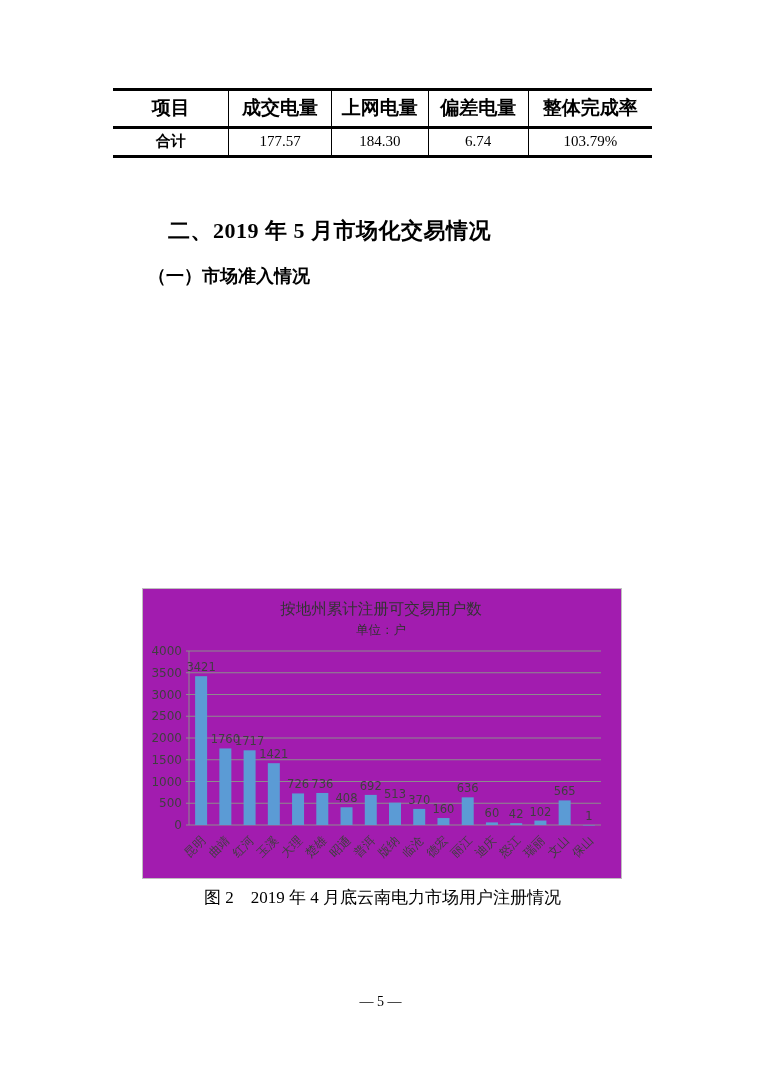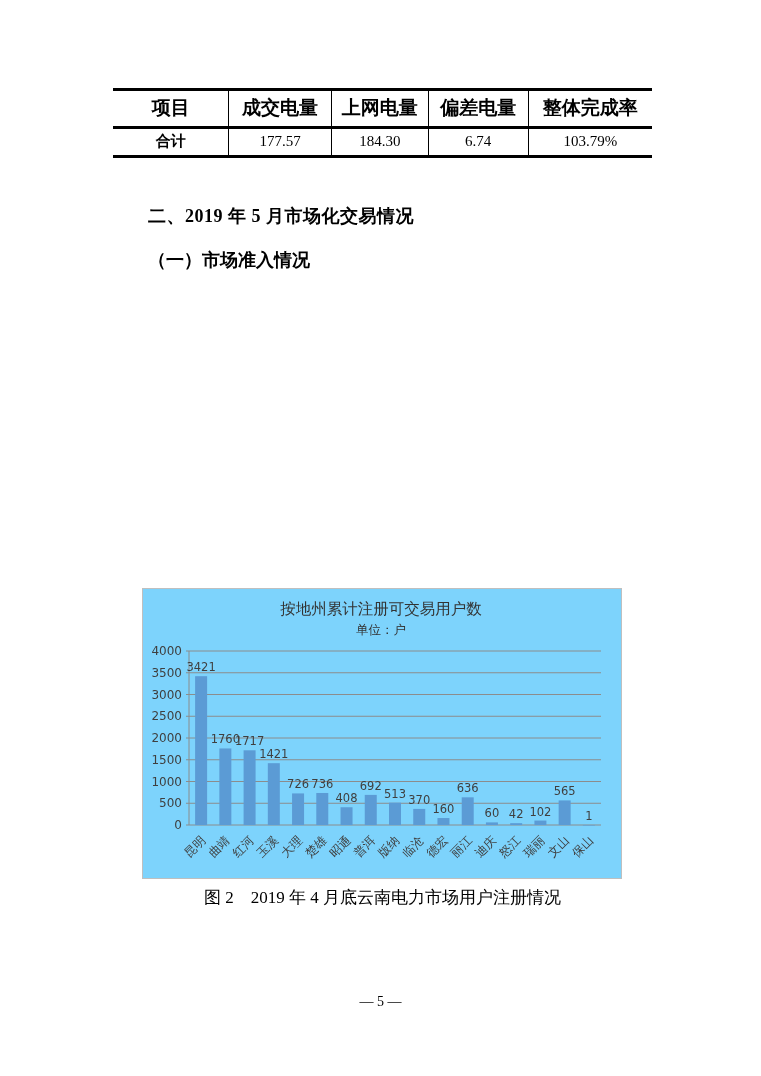--- a/index.html
+++ b/index.html
@@ -19,25 +19,25 @@
   .summary-table td{font-size:15px;padding:3px 0 4px 0;}
   .summary-table th+th,.summary-table td+td{border-left:1px solid #000;}
   .summary-table td:first-child{font-weight:bold;}
   col.c0{width:21.5%;}col.c1{width:19%;}col.c2{width:18%;}col.c3{width:18.5%;}col.c4{width:23%;}
   
   .note{
     position:absolute;left:112px;top:147px;width:541px;margin:0;
     font-size:16px;line-height:27px;text-indent:2em;text-align:justify;
   }
   .h1{
-    position:absolute;left:112px;top:204px;width:541px;margin:0;
-    font-size:18px;font-weight:bold;padding-left:2em;letter-spacing:0.5px;
+    position:absolute;left:112px;top:204px;width:541px;margin:12px;
+    font-size:22px;font-weight:bold;padding-left:2em;letter-spacing:0.5px;
   }
   .h2{
-    position:absolute;left:112px;top:248px;width:541px;margin:0;
+    position:absolute;left:112px;top:264px;width:541px;margin:0;
     font-size:18px;font-weight:bold;padding-left:2em;
     font-family:Liberation Mono, monospace;
   }
   .para1{
     position:absolute;left:112px;top:282px;width:541px;margin:0;
     font-size:17.5px;line-height:40px;text-align:justify;text-indent:2em;
   }
   .caption{
     position:absolute;left:112px;top:886px;width:541px;margin:0;
     text-align:center;font-size:17px;
@@ -45,21 +45,21 @@
   .para2{
     position:absolute;left:112px;top:926px;width:541px;margin:0;
     font-size:17.5px;line-height:40px;text-indent:2em;
   }
   .footer{
     position:absolute;left:0;top:994px;width:100%;text-align:center;font-size:14px;
   }
   
   .chart-box{
     position:absolute;left:142px;top:588px;width:478px;height:289px;
-    border:1px solid #bfbfbf;background:#7dd3fc;
+    border:1px solid #bfbfbf;background:#a21caf;
   }
   .chart-box svg{display:block;}
 </style>
 </head>
 <body>
 
 <div class="page">
 
   <table class="summary-table">
     <colgroup>

